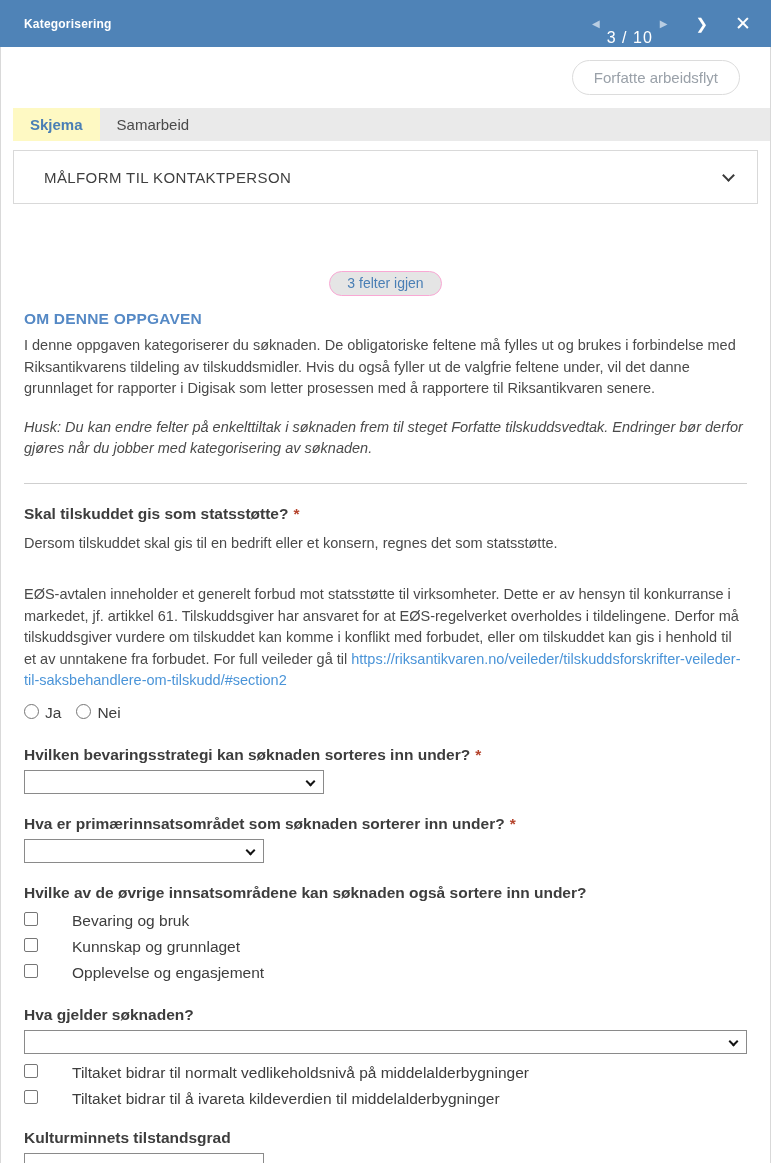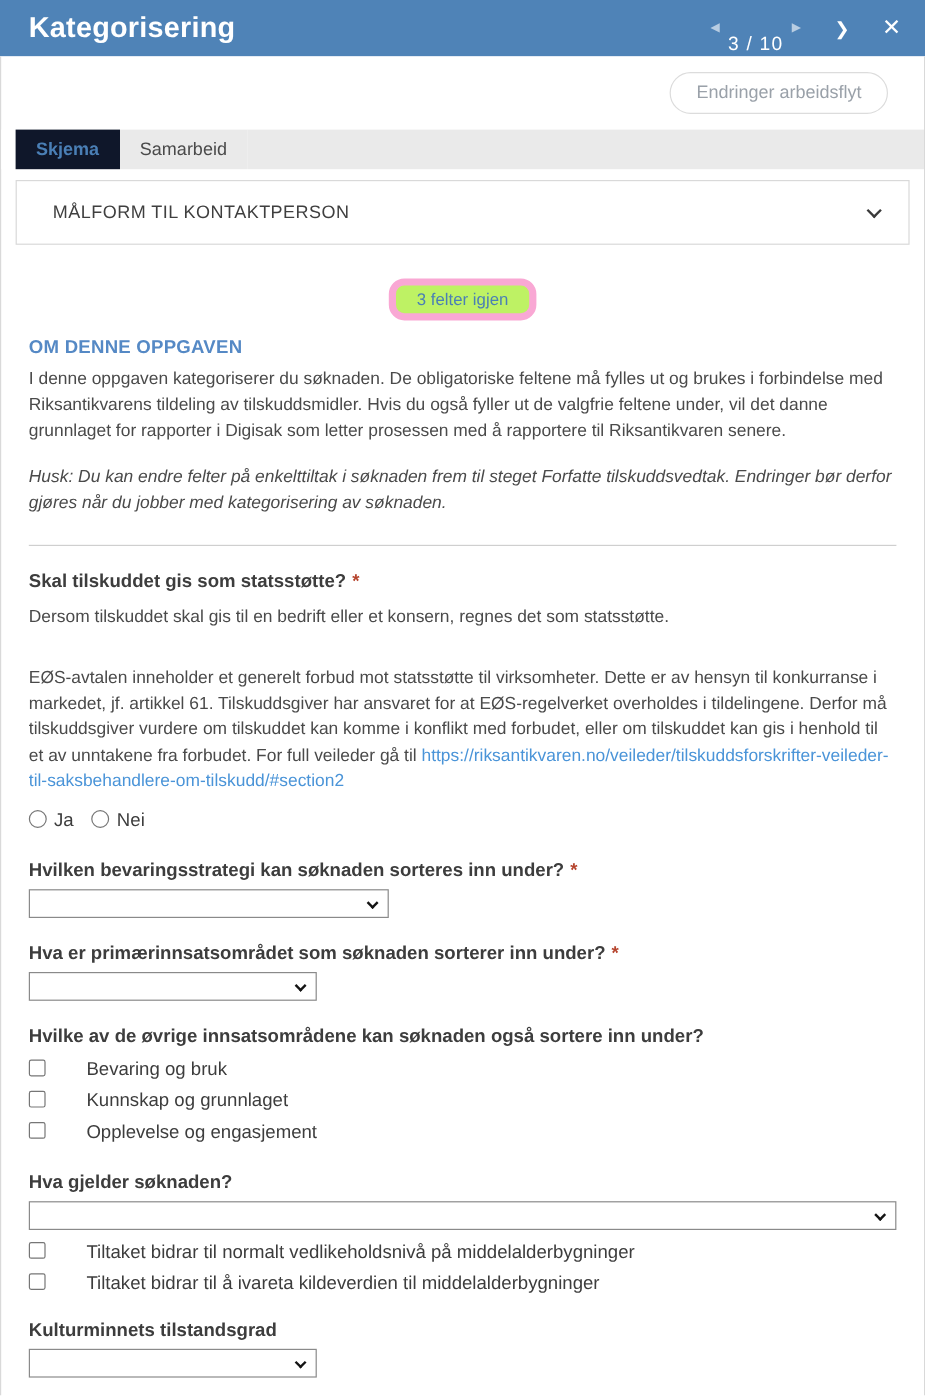--- a/index.html
+++ b/index.html
@@ -7,57 +7,57 @@
   body {
     width:771px; height:1163px; overflow:hidden;
     background:#fff; color:#4a4a4a;
     font-family:"Liberation Sans","DejaVu Sans",sans-serif;
   }
   
   .header {
     height:47px; background:#4f83b7; display:flex; align-items:center;
     padding:0 20px 0 24px;
   }
-  .header-title { flex:1; color:#fff; font-size:24px; font-weight:700; letter-spacing:.2px; }
+  .header-title { flex:1; color:#fff; font-size:12px; font-weight:700; letter-spacing:.2px; }
   .pager { display:flex; align-items:center; color:#fff; font-size:16px; gap:7px; }
   .pager .tri { font-size:10px; color:rgba(255,255,255,.6); cursor:pointer; }
   .pager-text { letter-spacing:1px;margin-top:29px; }
   .nav-next { color:#fff; font-size:15px; font-weight:700; margin-left:28px; cursor:pointer; }
   .close-x  { color:#fff; font-size:19px; font-weight:400; margin-left:27px; cursor:pointer; }
   
   .frame {
     height:1116px; border-left:1px solid #d9d9d9; border-right:1px solid #d9d9d9;
     overflow:hidden; background:#fff;
   }
   .actionbar { height:61px; display:flex; justify-content:flex-end; align-items:center; padding-right:30px; }
   .btn-continue {
     background:#fff; border:1px solid #dcdcdc; border-radius:18px;
     color:#9aa1a9; font-size:15px; padding:8px 21px; cursor:pointer;
     font-family:inherit;
   }
   
   .tabstrip { display:flex; height:33px; font-size:15px; }
   .tab-lead { width:12px; background:#fff; }
   .tab { display:flex; align-items:center; padding:0 17px; background:#eaeaea; color:#4a4a4a; cursor:pointer; }
-  .tab.active { background:#0f172a; color:#4a7fb5; font-weight:700; }
+  .tab.active { background:#fef9c3; color:#4a7fb5; font-weight:700; }
   .tab-fill { flex:1; background:#eaeaea; }
   
   .panel {
     margin:9px 12px 0 12px; height:54px; border:1px solid #d9d9d9;
     display:flex; align-items:center; padding:0 24px 0 30px; cursor:pointer; background:#fff;
   }
   .panel-title { flex:1; font-size:15px; color:#3f3f3f; letter-spacing:.4px; }
   .chev { width:9px; height:9px; border-right:2px solid #3a3a3a; border-bottom:2px solid #3a3a3a;
           transform:rotate(45deg); margin-top:-4px; }
   
   .content { padding:0 23px; }
   .badge-row { display:flex; justify-content:center; margin-top:28px; }
   .badge {
-    border:6px solid #f9a8d4; color:#4a7fb5; border-radius:13px;
-    padding:3px 17px 4px; font-size:14px; background:#bef264;
+    border:1px solid #f9a8d4; color:#4a7fb5; border-radius:13px;
+    padding:3px 17px 4px; font-size:14px; background:#e5e5e5;margin-top:39px;
   }
   h2.section { color:#5589c5; font-size:15.5px; font-weight:700; margin:14px 0 0; letter-spacing:.2px; }
   p.body { font-size:14.5px; line-height:21.5px; margin:7px 0 0; color:#4a4a4a; }
   p.note { font-size:14.5px; line-height:21.5px; margin:17px 0 0; color:#4a4a4a; font-style:italic; }
   hr.div { border:none; border-top:1px solid #cfcfcf; margin:23px 0 0; }
   .q-label { font-size:15.5px; font-weight:700; color:#3d3d3d; margin-top:21px; }
   .req { color:#b5432c; margin-left:5px; font-weight:700; }
   p.help { font-size:14.5px; line-height:21.5px; margin:10px 0 0; color:#4a4a4a; }
   p.help.gap { margin-top:30px; }
   a.link { color:#4a94d8; text-decoration:none; cursor:pointer; }
@@ -84,21 +84,21 @@
     <span class="pager-text">3 / 10</span>
     <span class="tri">▶</span>
   </div>
   <span class="nav-next">❯</span>
   <span class="close-x">✕</span>
 </div>
 
 <div class="frame">
 
   <div class="actionbar">
-    <button class="btn-continue">Endringer arbeidsflyt</button>
+    <button class="btn-continue">Forfatte arbeidsflyt</button>
   </div>
 
   <div class="tabstrip">
     <div class="tab-lead"></div>
     <div class="tab active">Skjema</div>
     <div class="tab">Samarbeid</div>
     <div class="tab-fill"></div>
   </div>
 
   <div class="panel">

